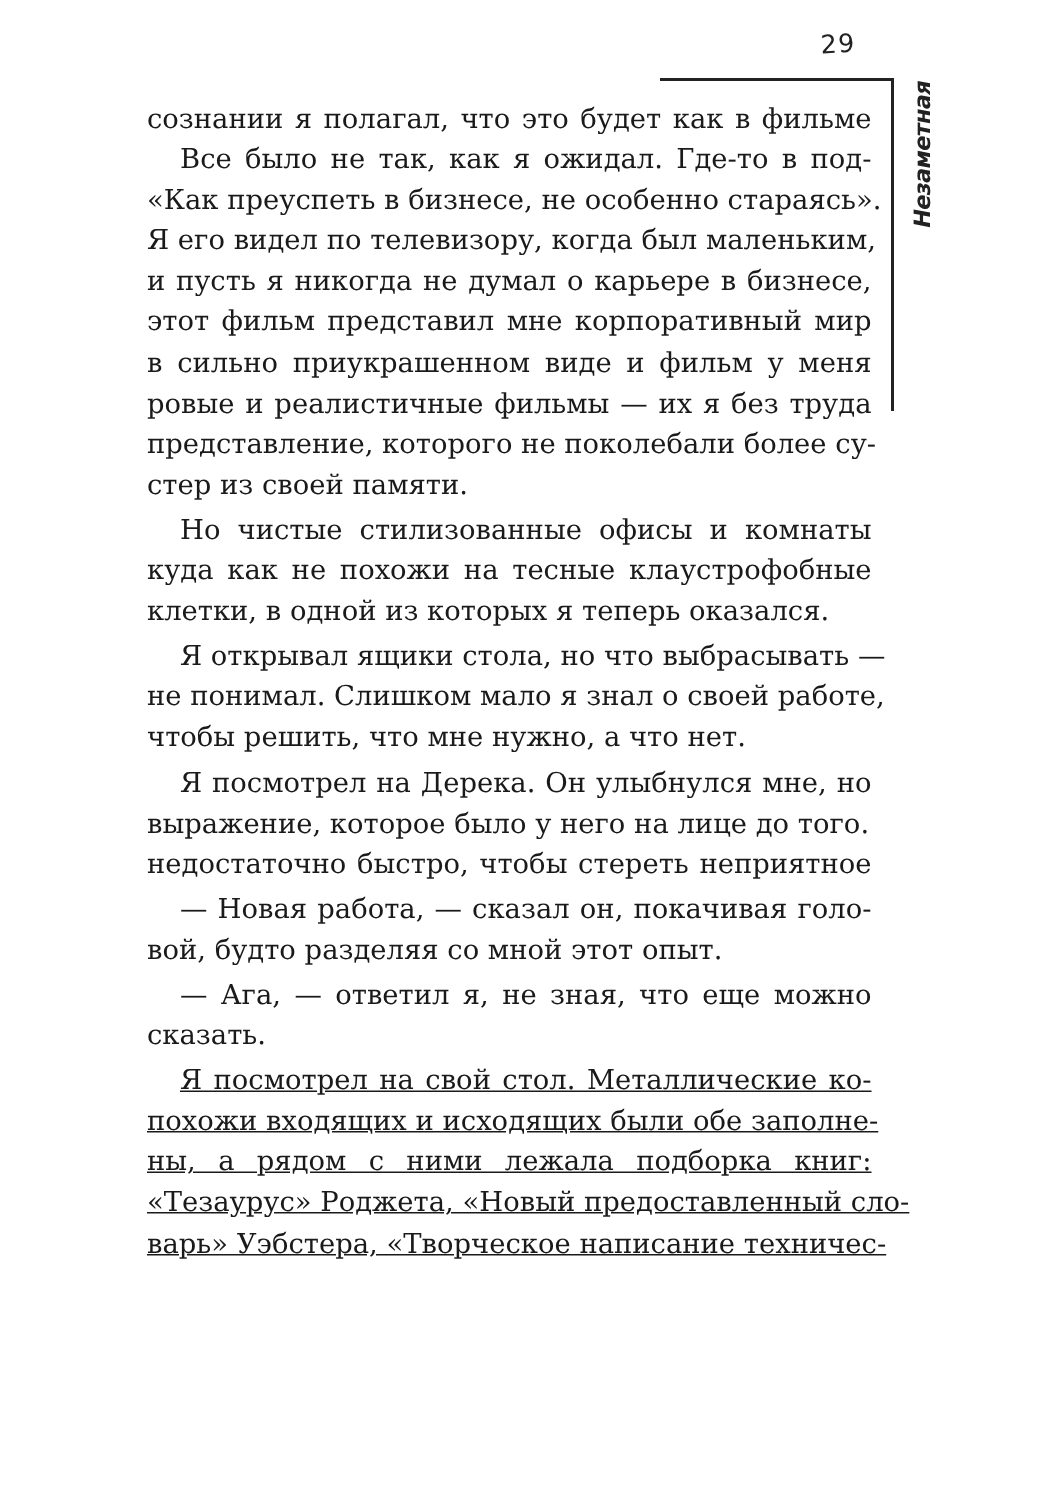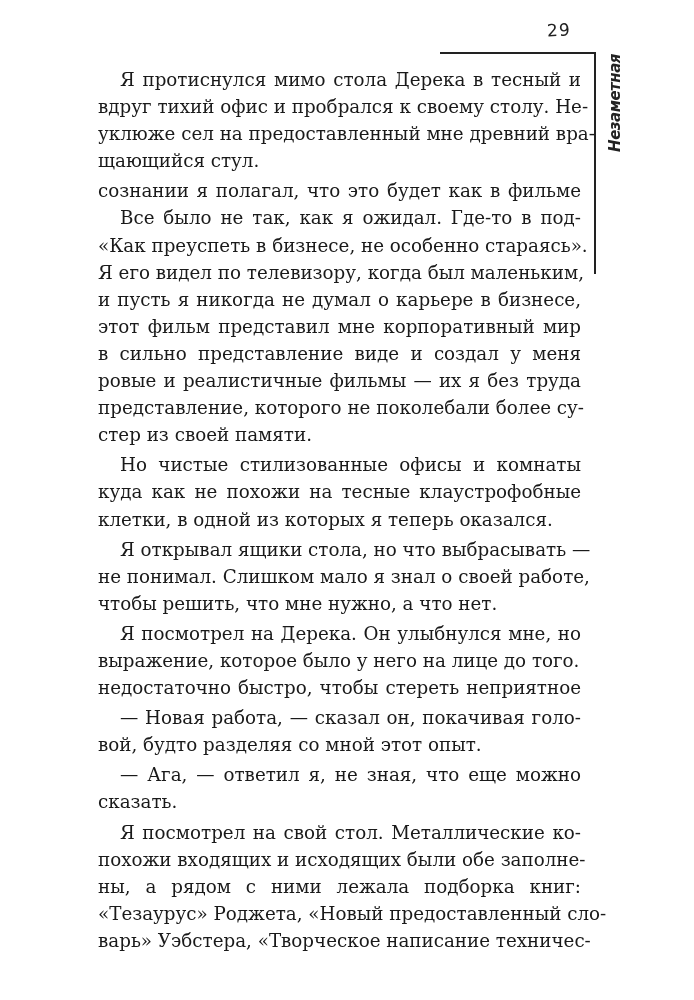--- a/index.html
+++ b/index.html
@@ -45,33 +45,27 @@
 
 <div class="page-number">29</div>
 <div class="bracket-top"></div>
 <div class="bracket-side"></div>
 <div class="margin-note">
   <span>Незаметная</span>
 </div>
 
 <div class="text" id="body-text">
     <div class="para" style="text-indent: 0px;">
-      <span class="line first">Я протиснулся мимо стола Дерека в тесный и</span>
-      <span class="line">вдруг тихий офис и пробрался к своему столу. Не-</span>
-      <span class="line">уклюже сел на предоставленный мне древний вра-</span>
-      <span class="line last">щающийся стул.</span>
-    </div>
-    <div class="para" style="text-indent: 0px;">
       <span class="line">сознании я полагал, что это будет как в фильме</span>
       <span class="line first">Все было не так, как я ожидал. Где-то в под-</span>
       <span class="line">«Как преуспеть в бизнесе, не особенно стараясь».</span>
       <span class="line">Я его видел по телевизору, когда был маленьким,</span>
       <span class="line">и пусть я никогда не думал о карьере в бизнесе,</span>
       <span class="line">этот фильм представил мне корпоративный мир</span>
-      <span class="line">в сильно представление виде и создал у меня</span>
+      <span class="line">в сильно приукрашенном виде и фильм у меня</span>
       <span class="line">ровые и реалистичные фильмы — их я без труда</span>
       <span class="line">представление, которого не поколебали более су-</span>
       <span class="line last">стер из своей памяти.</span>
     </div>
     <div class="para" style="text-indent: 0px;">
       <span class="line first">Но чистые стилизованные офисы и комнаты</span>
       <span class="line">куда как не похожи на тесные клаустрофобные</span>
       <span class="line last">клетки, в одной из которых я теперь оказался.</span>
     </div>
     <div class="para" style="text-indent: 0px;">
@@ -85,20 +79,20 @@
       <span class="line">недостаточно быстро, чтобы стереть неприятное</span>
     </div>
     <div class="para" style="text-indent: 0px;">
       <span class="line first">— Новая работа, — сказал он, покачивая голо-</span>
       <span class="line last">вой, будто разделяя со мной этот опыт.</span>
     </div>
     <div class="para" style="text-indent: 0px;">
       <span class="line first">— Ага, — ответил я, не зная, что еще можно</span>
       <span class="line last">сказать.</span>
     </div>
-    <div class="para" style="text-indent: 0px;">
+    <div class="para" style="text-indent: 0px; text-decoration: underline;">
       <span class="line first">Я посмотрел на свой стол. Металлические ко-</span>
       <span class="line">похожи входящих и исходящих были обе заполне-</span>
       <span class="line">ны, а рядом с ними лежала подборка книг:</span>
       <span class="line">«Тезаурус» Роджета, «Новый предоставленный сло-</span>
       <span class="line">варь» Уэбстера, «Творческое написание техничес-</span>
     </div>
   </div>
 
 </body></html>

